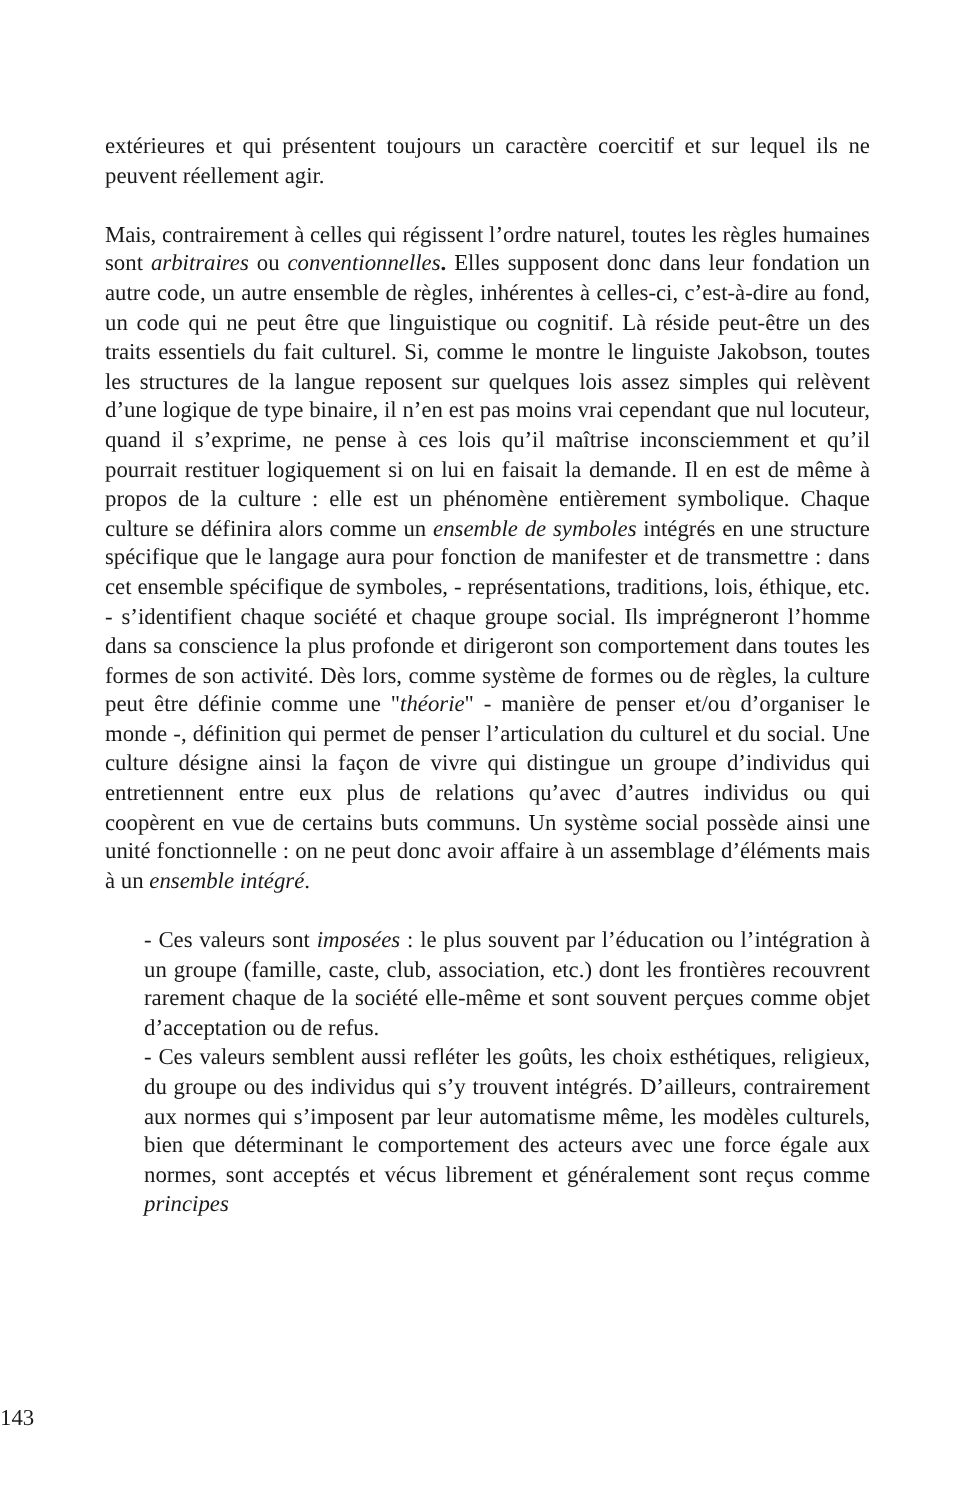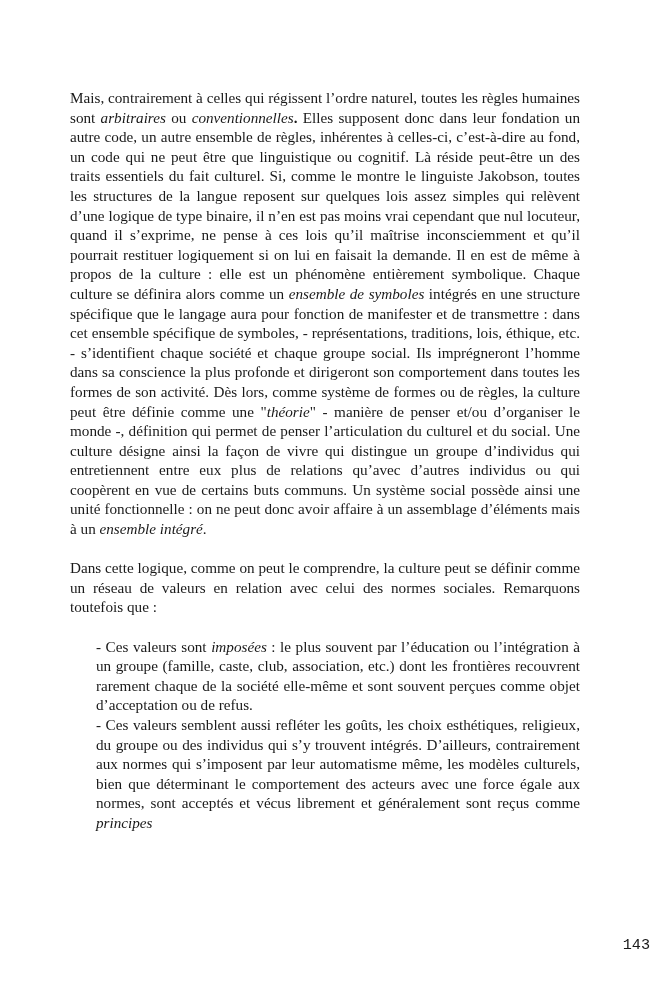--- a/index.html
+++ b/index.html
@@ -52,36 +52,35 @@
     margin-top: 48px;
   }
   .b {
     font-weight: bold;
   }
   .pagenum {
     position: absolute;
     left: 0;
     top: 936px;
     width: 650px;
-    text-align: right;
+    text-align: left;
     font-size: 15.2px;
     line-height: 19.6px;
     color: #191919;
-    font-family: Liberation Mono, monospace;
   }
 </style>
 </head>
 <body>
 
 <div class="page">
 
   <div class="content">
 
+    <p class="para"><span>extérieures et qui présentent toujours un caractère coercitif et sur lequel ils ne peuvent réellement agir.</span></p>
     <p class="para"><span>Mais, contrairement à celles qui régissent l’ordre naturel, toutes les règles humaines sont </span><em>arbitraires</em><span> ou </span><em>conventionnelles</em><span class="b">.</span><span> Elles supposent donc dans leur fondation un autre code, un autre ensemble de règles, inhérentes à celles-ci, c’est-à-dire au fond, un code qui ne peut être que linguistique ou cognitif. Là réside peut-être un des traits essentiels du fait culturel. Si, comme le montre le linguiste Jakobson, toutes les structures de la langue reposent sur quelques lois assez simples qui relèvent d’une logique de type binaire, il n’en est pas moins vrai cependant que nul locuteur, quand il s’exprime, ne pense à ces lois qu’il maîtrise inconsciemment et qu’il pourrait restituer logiquement si on lui en faisait la demande. Il en est de même à propos de la culture : elle est un phénomène entièrement symbolique. Chaque culture se définira alors comme un </span><em>ensemble de symboles</em><span> intégrés en une structure spécifique que le langage aura pour fonction de manifester et de transmettre : dans cet ensemble spécifique de symboles, - représentations, traditions, lois, éthique, etc. - s’identifient chaque société et chaque groupe social. Ils imprégneront l’homme dans sa conscience la plus profonde et dirigeront son comportement dans toutes les formes de son activité. Dès lors, comme système de formes ou de règles, la culture peut être définie comme une "</span><em>théorie</em><span>" - manière de penser et/ou d’organiser le monde -, définition qui permet de penser l’articulation du culturel et du social. Une culture désigne ainsi la façon de vivre qui distingue un groupe d’individus qui entretiennent entre eux plus de relations qu’avec d’autres individus ou qui coopèrent en vue de certains buts communs. Un système social possède ainsi une unité fonctionnelle : on ne peut donc avoir affaire à un assemblage d’éléments mais à un </span><em>ensemble intégré</em><span>.</span></p>
-    <p class="para"><span>Dans cette logique, comme on peut le comprendre, la culture peut se définir comme un réseau de valeurs en relation avec celui des normes sociales. Remarquons toutefois que :</span></p>
 
     <div class="blocklist">
       <p class="item"><span>- Ces valeurs sont </span><em>imposées</em><span> : le plus souvent par l’éducation ou l’intégration à un groupe (famille, caste, club, association, etc.) dont les frontières recouvrent rarement chaque de la société elle-même et sont souvent perçues comme objet d’acceptation ou de refus.</span></p>
       <p class="item"><span>- Ces valeurs semblent aussi refléter les goûts, les choix esthétiques, religieux, du groupe ou des individus qui s’y trouvent intégrés. D’ailleurs, contrairement aux normes qui s’imposent par leur automatisme même, les modèles culturels, bien que déterminant le comportement des acteurs avec une force égale aux normes, sont acceptés et vécus librement et généralement sont reçus comme </span><em>principes</em></p>
     </div>
 
   </div>
 
   <div class="pagenum">143</div>
 

